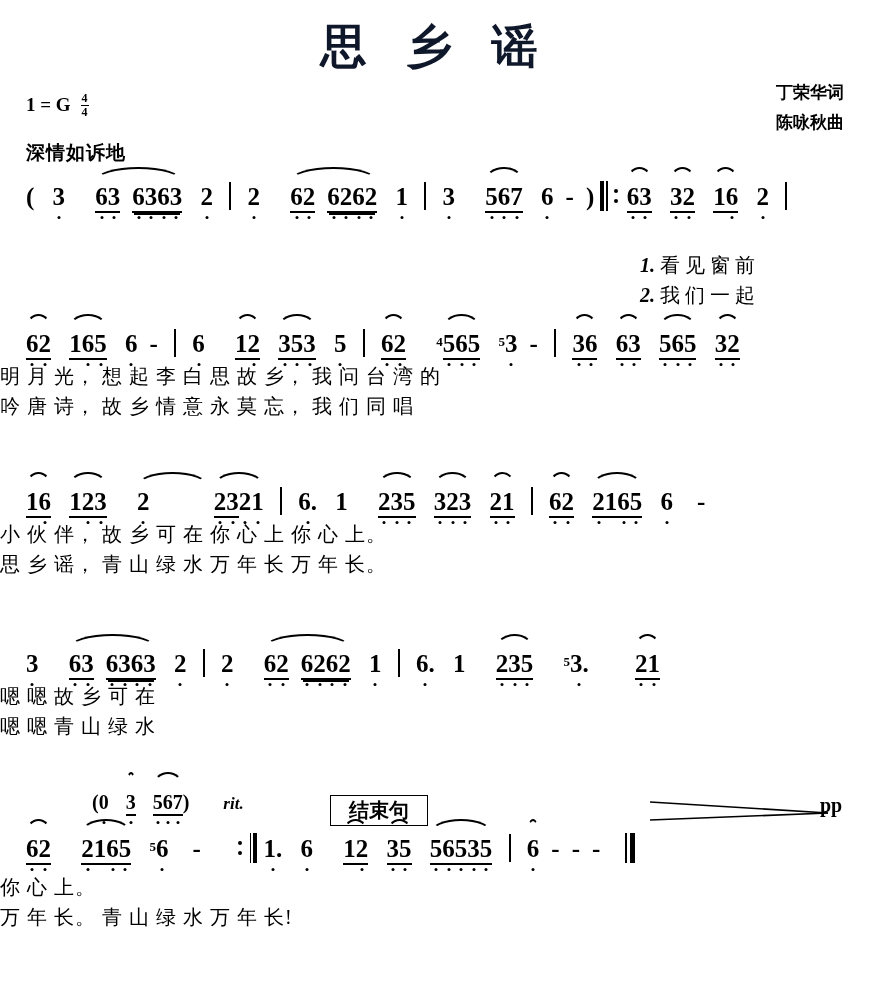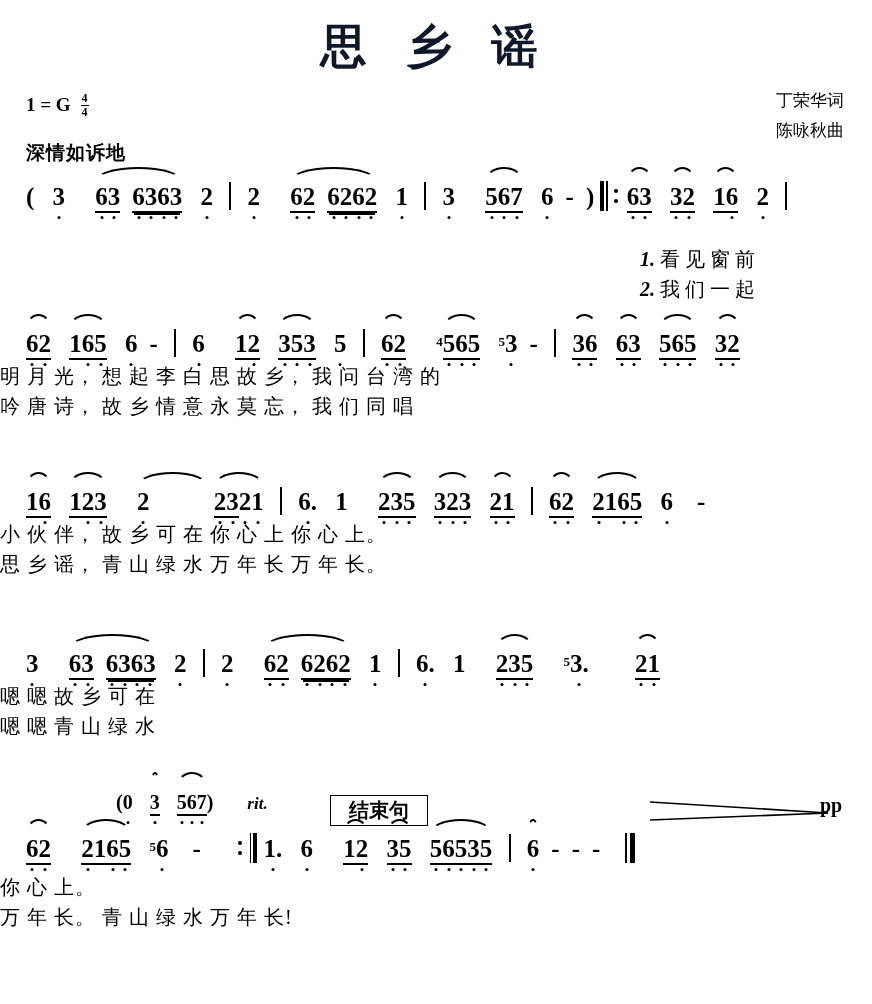--- a/index.html
+++ b/index.html
@@ -18,24 +18,24 @@
     font-family:"Liberation Serif", serif;
     font-weight:bold;
     font-size:46px;
     letter-spacing:14px;
     margin:0;
     padding-top:16px;
     color:#0f172a;
   }
   .credits {
     position:absolute;
-    right:28px; top:86px;
+    right:28px; top:78px;
     text-align:center;
     font-size:17px;
-    font-weight:normal;
+    font-weight:bold;
     line-height:30px;
   }
   .keyline {
     position:absolute;
     left:26px; top:92px;
     font-size:19px;
     font-weight:bold;
     display:flex;
     align-items:center;
     gap:6px;
@@ -189,21 +189,21 @@
       <span class="g dn">6</span><span class="sp"></span><span>-</span><span class="sp"></span><span>)</span>
       <span class="repeat-start"></span><span class="rdots"><span></span><span></span></span>
       <span class="g slur"><span class="beam"><span class="g dn">6</span><span class="g dn">3</span></span></span><span class="sp"></span>
       <span class="g slur"><span class="beam"><span class="g dn">3</span><span class="g dn">2</span></span></span><span class="sp"></span>
       <span class="g slur"><span class="beam"><span class="g">1</span><span class="g dn">6</span></span></span><span class="sp"></span>
       <span class="g dn">2</span>
       <span class="bar"></span>
     </div>
   </div>
 
-  <div class="system" style="top:244px;text-align:right;">
+  <div class="system" style="top:250px;text-align:right;">
     <div class="lyrics" style="padding-left:640px;">
       <span class="lyr-num">1.</span>
       <span>看 见 窗 前</span>
     </div>
     <div class="lyrics" style="padding-left:640px;">
       <span class="lyr-num">2.</span>
       <span>我 们 一 起</span>
     </div>
   </div>
 
@@ -278,21 +278,21 @@
     </div>
     <div class="lyrics" style="letter-spacing:1px;">
       <span>嗯           嗯          故 乡 可    在</span>
     </div>
     <div class="lyrics" style="letter-spacing:1px;">
       <span>嗯           嗯          青 山 绿    水</span>
     </div>
   </div>
 
   <div class="system" style="top:785px;">
-    <div class="notes" style="font-size:20px; padding-left:116px;">
+    <div class="notes" style="font-size:20px; padding-left:92px;">
       <span>(</span><span class="g dn">0</span><span class="sp"></span>
       <span class="g slur"><span class="beam"><span class="g dn">3</span></span></span><span class="sp"></span>
       <span class="g slur"><span class="beam"><span class="g dn">5</span><span class="g dn">6</span><span class="g dn">7</span></span></span><span>)</span>
       <span class="sp2"></span>
       <span class="mark-ital">rit.</span>
     </div>
   </div>
 
   <div class="system" style="top:795px; left:330px; width:540px;">
     <span class="boxed">结束句</span>

